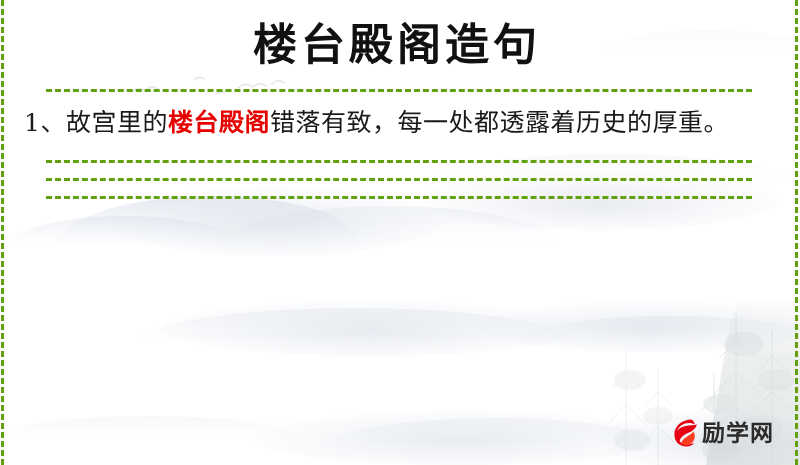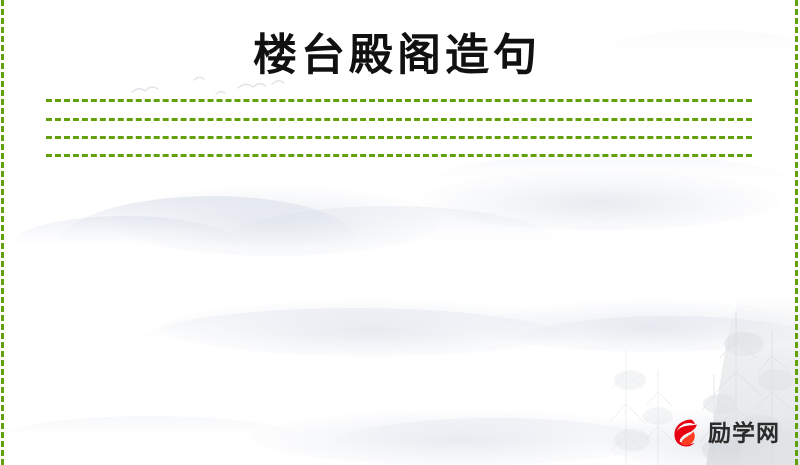--- a/index.html
+++ b/index.html
@@ -105,21 +105,21 @@
   .content {
     position: relative;
     z-index: 3;
     padding: 0 24px 0 18px;
     box-sizing: border-box;
     height: 465px;
   }
 
   .title {
     margin: 0;
-    padding-top: 28px;
+    padding-top: 18px;
     text-align: center;
     font-family: "DejaVu Serif", "Liberation Serif", serif;
     font-size: 44px;
     font-weight: 700;
     letter-spacing: 4px;
     color: #111111;
     line-height: 1.22;
     white-space: nowrap;
   }
 
@@ -148,21 +148,21 @@
     font-weight: 700;
   }
 
   
   .logo {
     position: absolute;
     left: 668px;
     top: 416px;
     display: flex;
     align-items: center;
-    gap: 6px;
+    gap: 0;
     z-index: 5;
   }
   .logo-mark {
     width: 34px;
     height: 34px;
     flex: 0 0 34px;
   }
   .logo-text {
     font-family: "DejaVu Sans", "Liberation Sans", sans-serif;
     font-size: 23px;
@@ -244,20 +244,21 @@
 
   <div class="edge-dash edge-left"></div>
   <div class="edge-dash edge-right"></div>
 
   <div class="content">
 
     <h1 class="title">楼台殿阁造句</h1>
 
     <div class="divider d1"></div>
 
+    <p class="sentence"><span>1、</span><span>故宫里的</span><span class="kw">楼台殿阁</span><span>错落有致，每一处都透露着历史的厚重。</span></p>
 
     <div class="divider d2"></div>
 
 
     <div class="divider d3"></div>
 
 
     <div class="divider d4"></div>
   </div>
 

